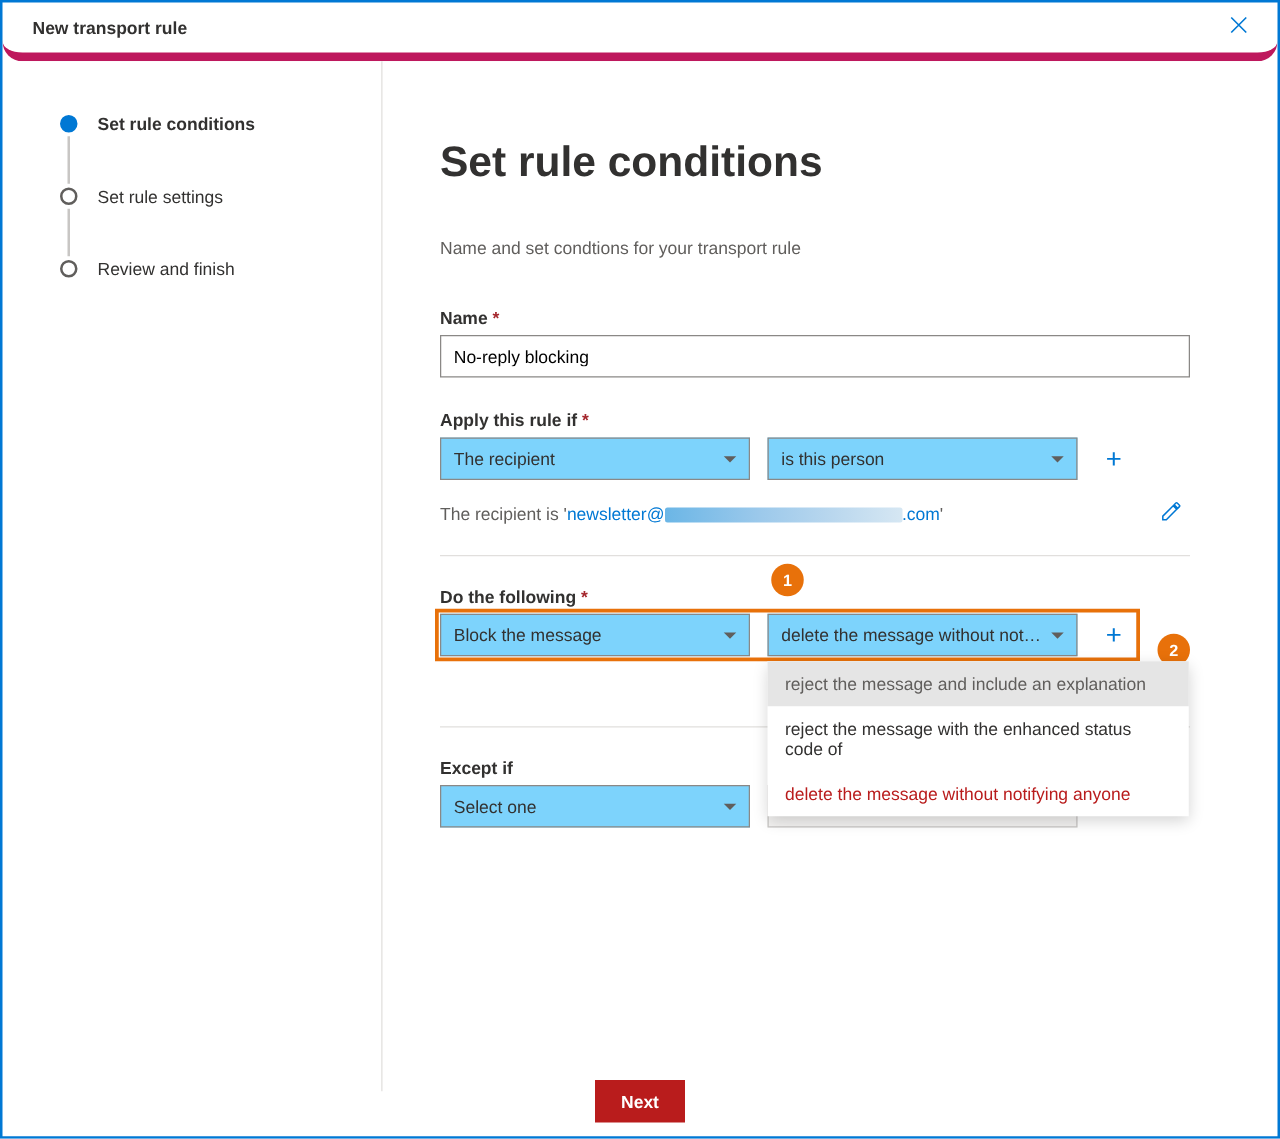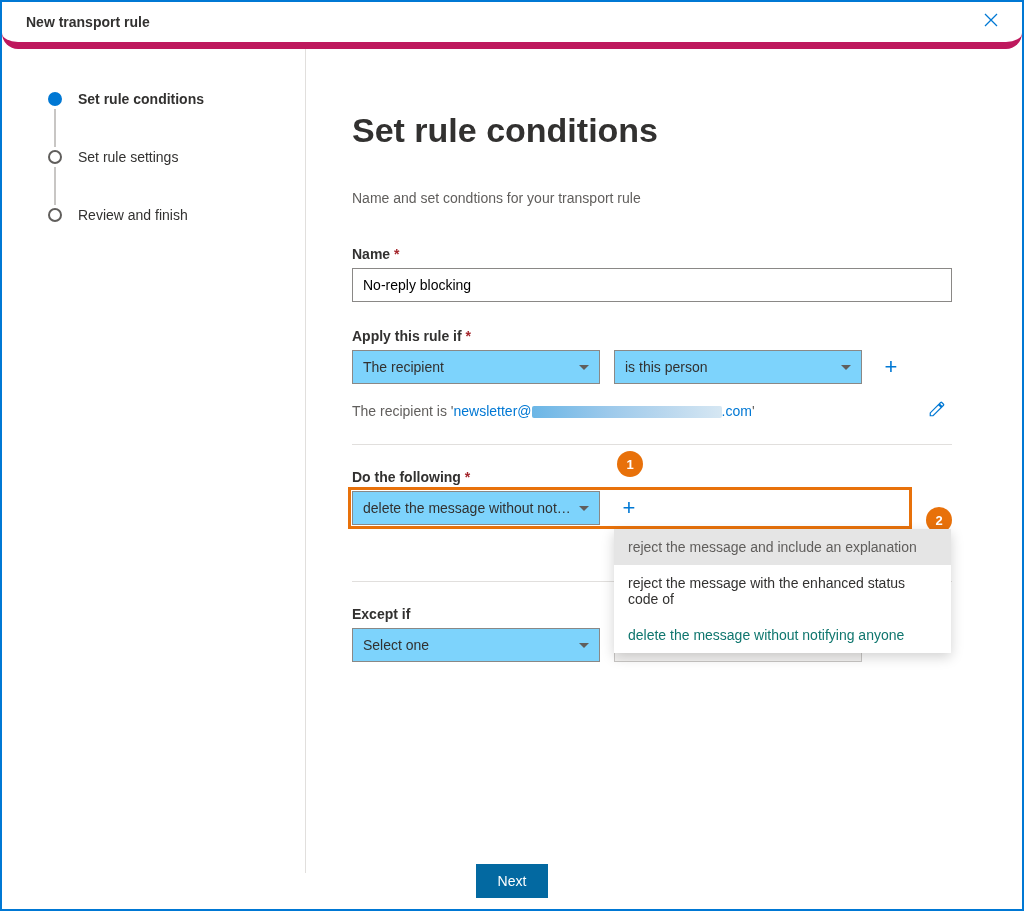--- a/index.html
+++ b/index.html
@@ -36,23 +36,23 @@
   .condition-text { font-size:14px; color:#605e5c; margin-top:14px; }
   .condition-text .link { color:#0078d4; }
   .redact { display:inline-block; width:190px; height:12px; vertical-align:middle; background:linear-gradient(90deg,#6bb6e6,#9cc9eb 40%,#b9d7ee 70%,#d6e7f3); border-radius:2px; }
   .divider { height:1px; background:#e1dfdd; width:600px; margin-top:20px; }
   .section { margin-top:26px; position:relative; }
   .highlight-box { position:absolute; border:3px solid #e8710a; pointer-events:none; }
   .callout { position:absolute; width:26px; height:26px; border-radius:50%; background:#e8710a; color:#fff; font-size:13px; font-weight:600; display:flex; align-items:center; justify-content:center; }
   .dropdown { position:absolute; width:337px; background:#fff; box-shadow:0 4px 12px rgba(0,0,0,.18); z-index:5; }
   .dropdown .opt { padding:10px 14px; font-size:14px; cursor:pointer; }
   .dropdown .opt.hover { background:#e5e5e5; color:#605e5c;}
-  .dropdown .opt.muted { color:#0f766e; }
+  .dropdown .opt.muted { color:#b91c1c; }
   .footer { position:absolute; bottom:0; left:0; right:0; height:42px; display:flex; align-items:center; justify-content:center; padding-bottom:14px; }
-  .nextbtn { background:#0369a1; color:#fff; border:none; height:34px; width:72px; font-size:14px; font-weight:400; cursor:pointer; }
+  .nextbtn { background:#b91c1c; color:#fff; border:none; height:34px; width:72px; font-size:14px; font-weight:700; cursor:pointer; }
 </style>
 </head>
 <body>
 
 <div class="frame">
   <div class="topbar">
     <div class="title">New transport rule</div>
     <div class="close">
       <svg width="14" height="14" viewBox="0 0 14 14">
           <path d="M1 1 L13 13 M13 1 L1 13" stroke="#0078d4" stroke-width="1.3"></path>
@@ -119,20 +119,24 @@
         <div class="divider"></div>
       </div>
 
       
       <div class="section" style="margin-top:24px;">
         <label class="field-label">
           <span>Do the following</span> <span class="req">*</span>
         </label>
         <div class="row" style="position:relative;">
           <div class="select">
+            <span class="txt">Block the message</span>
+              <span class="chev"></span>
+          </div>
+          <div class="select">
             <span class="txt">delete the message without notif...</span>
               <span class="chev"></span>
           </div>
           <div class="iconbtn">
               <span class="plus">+</span>
             </div>
 
           <div class="highlight-box" style="left:-4px; top:-4px; width:564px; height:42px;"></div>
           <div class="callout" style="left:265px; top:-40px;">
               <span>1</span>

